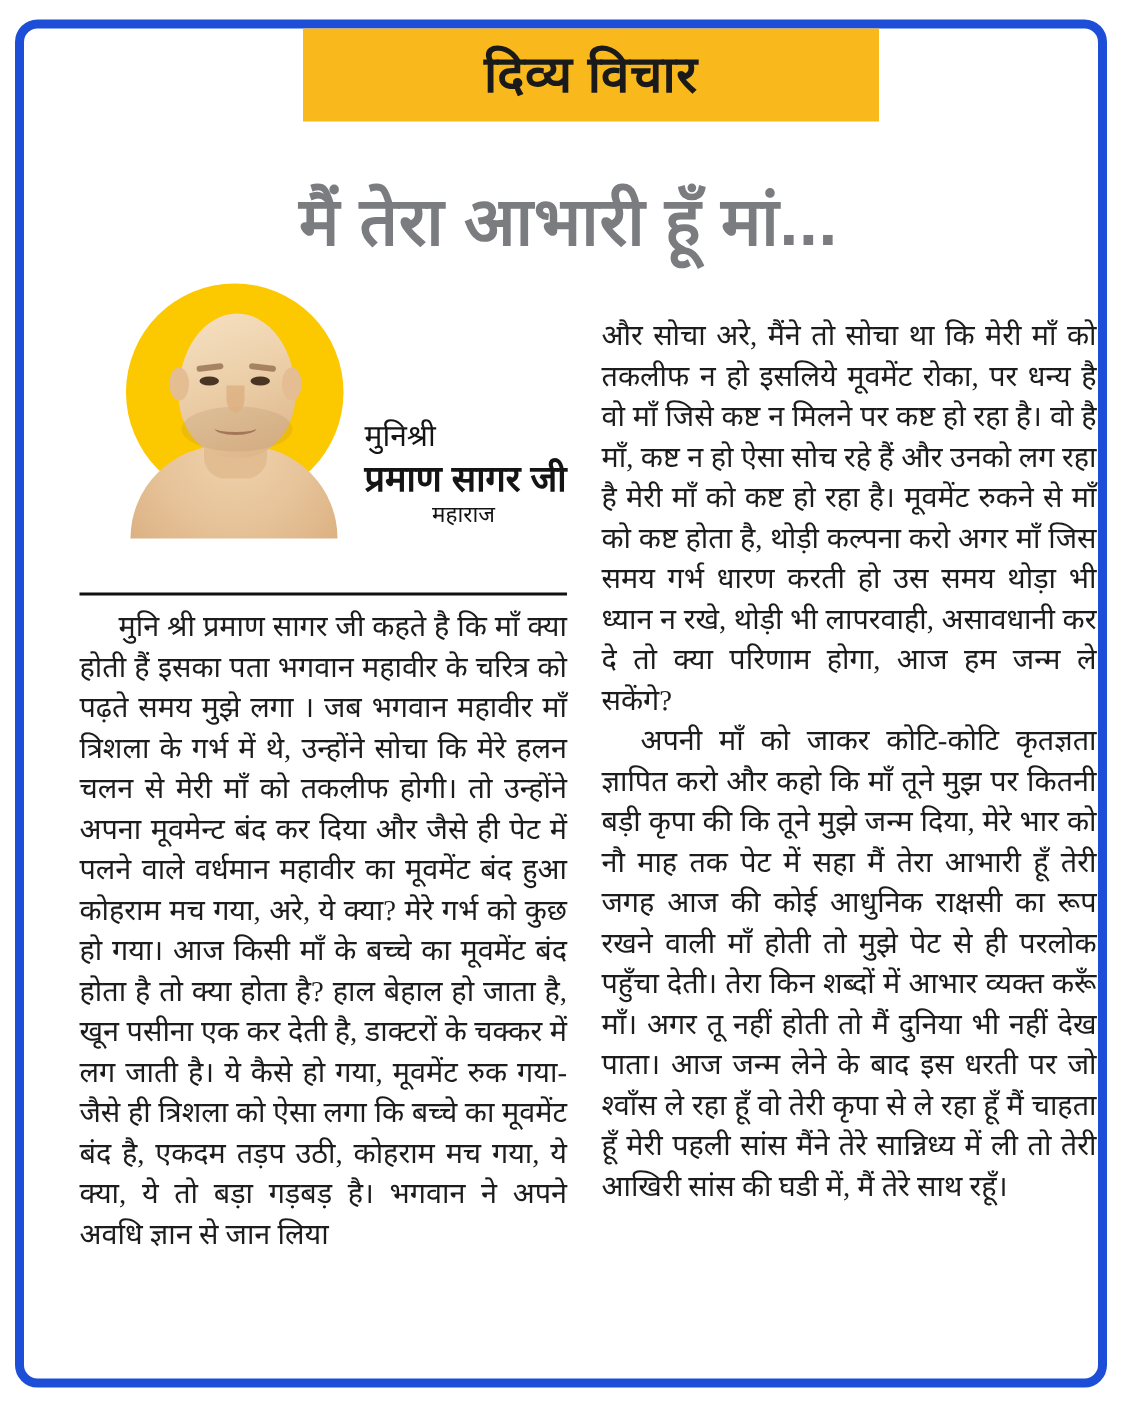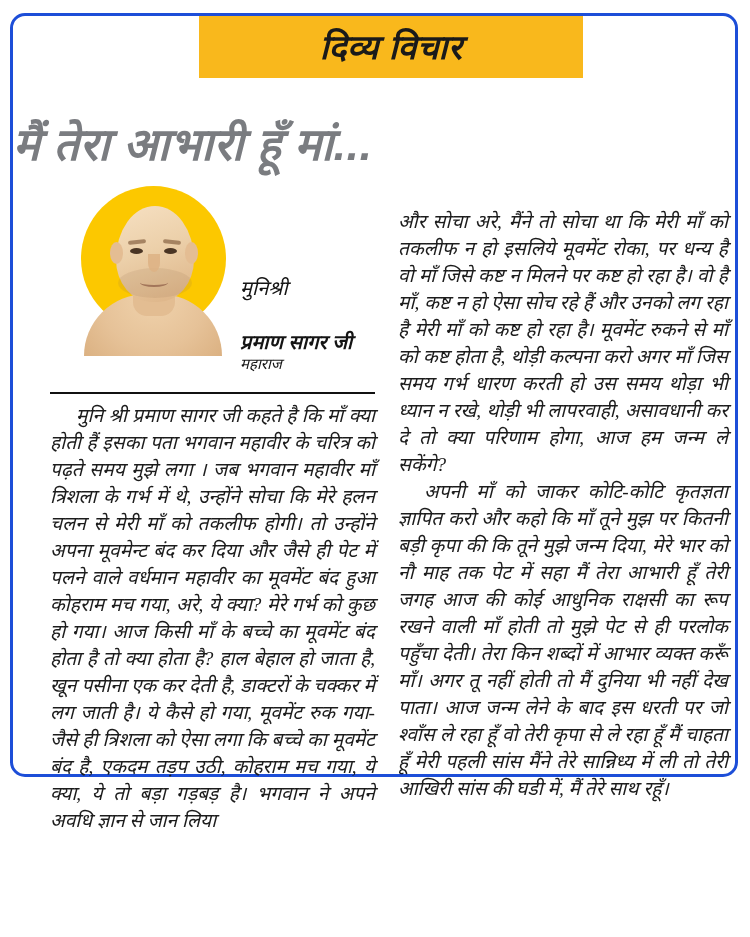--- a/index.html
+++ b/index.html
@@ -15,26 +15,25 @@
     color: #1b1b1b;
     overflow: hidden;
   }
 
   
   .page-card {
     position: absolute;
     left: 10px;
     top: 13px;
     width: 728px;
-    height: 764px;
+    height: 912px;
     box-sizing: border-box;
-    border: 3px solid #1d4ed8;
+    border: 6px solid #1d4ed8;
     border-radius: 15px;
     background: #ffffff;
-    font-style: italic;
   }
 
   
   .masthead {
     position: absolute;
     left: 186px;
     top: 0px;
     width: 384px;
     height: 62px;
     background: #f9b81c;
@@ -50,21 +49,21 @@
     color: #1a1a1a;
     letter-spacing: 0.5px;
   }
 
   
   .headline {
     position: absolute;
     left: 0px;
     top: 72px;
     width: 726px;
-    text-align: left;
+    text-align: center;
     font-family: "Liberation Sans", "DejaVu Sans", sans-serif;
     font-weight: 700;
     font-size: 45px;
     line-height: 1.18;
     color: #7a7c80;
     letter-spacing: 0.5px;
   }
 
   
   .author-block {
@@ -188,22 +187,22 @@
 
   .byline {
     position: absolute;
     left: 190px;
     top: 100px;
     width: 150px;
     font-family: "Liberation Sans", "DejaVu Sans", sans-serif;
     color: #141414;
   }
   .byline-pre   { font-size: 20px; line-height: 1.25; font-weight: 400; }
-  .byline-name  { font-size: 20px; line-height: 1.3; font-weight: 700; white-space: nowrap; margin-top: 28px; }
-  .byline-post  { font-size: 15px; line-height: 1.25; font-weight: 400; }
+  .byline-name  { font-size: 24px; line-height: 1.3; font-weight: 700; white-space: nowrap; }
+  .byline-post  { font-size: 15px; line-height: 1.25; font-weight: 400; margin-left: 45px; }
 
   
   .column {
     position: absolute;
     top: 0;
     font-family: "Liberation Serif", "DejaVu Serif", serif;
     font-size: 19.2px;
     line-height: 27px;
     color: #1c1c1c;
     text-align: justify;

